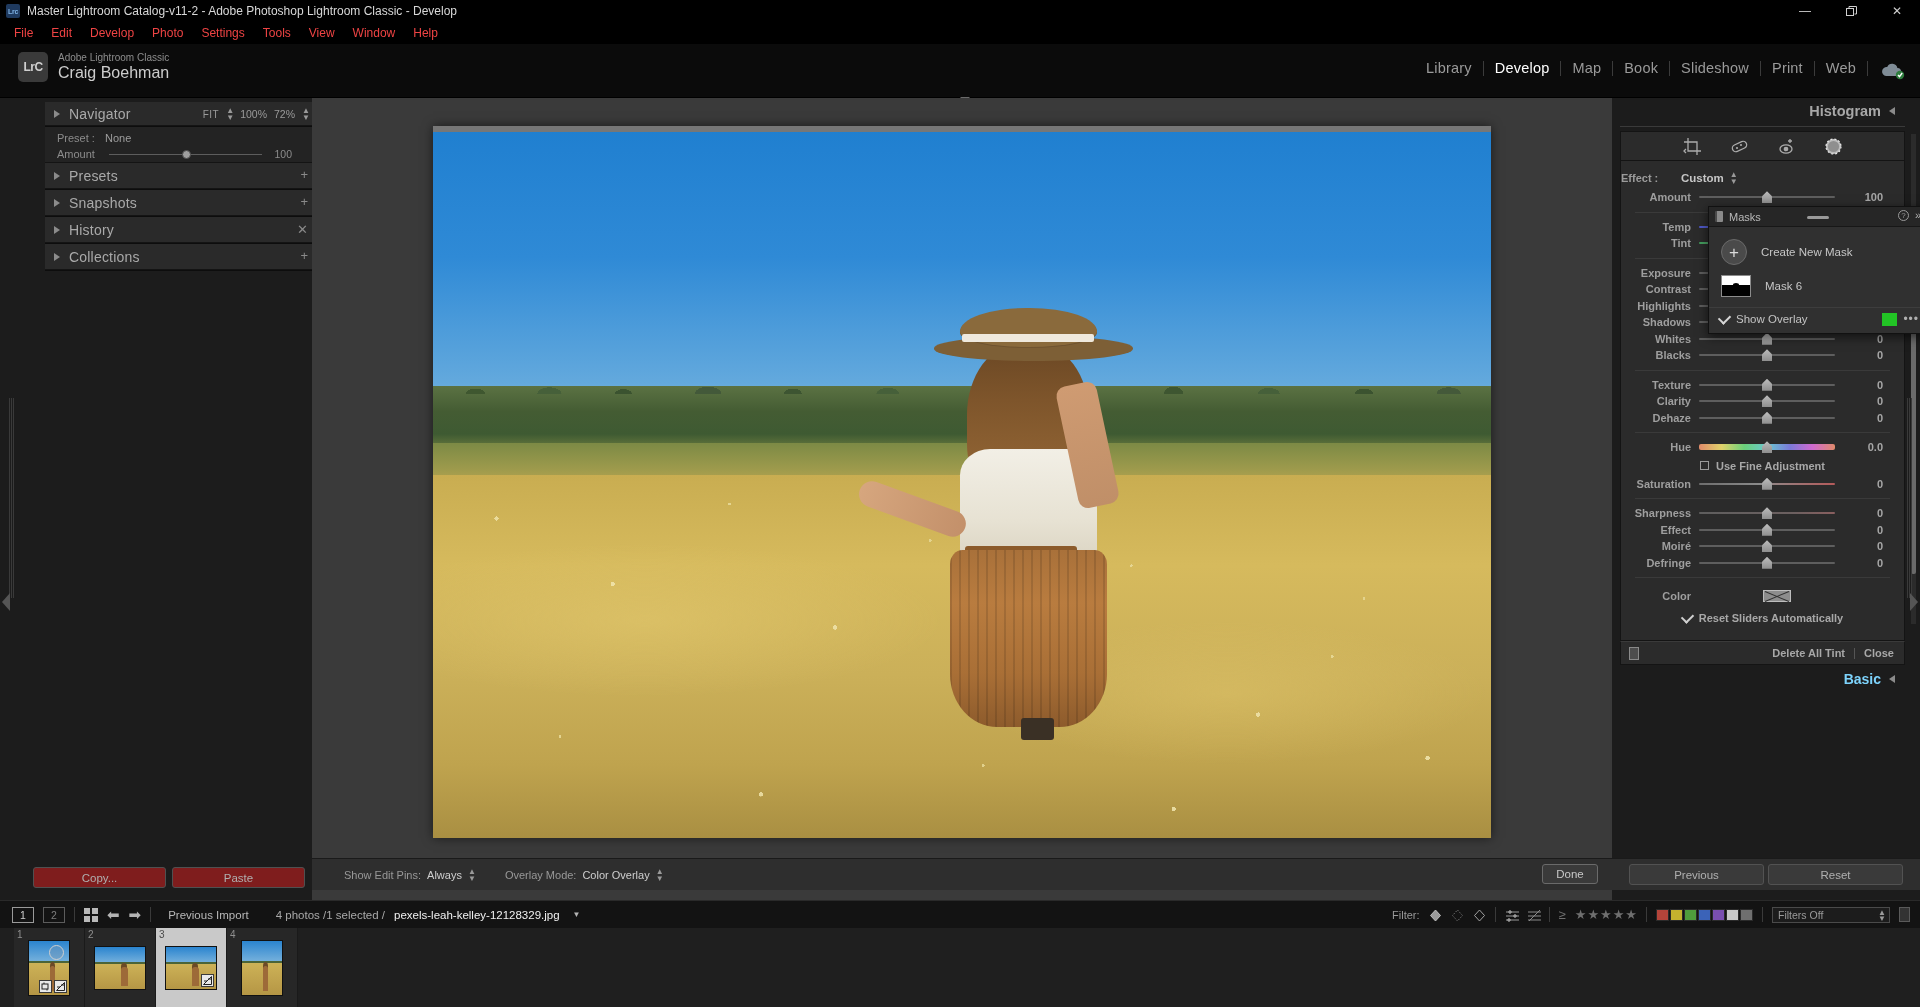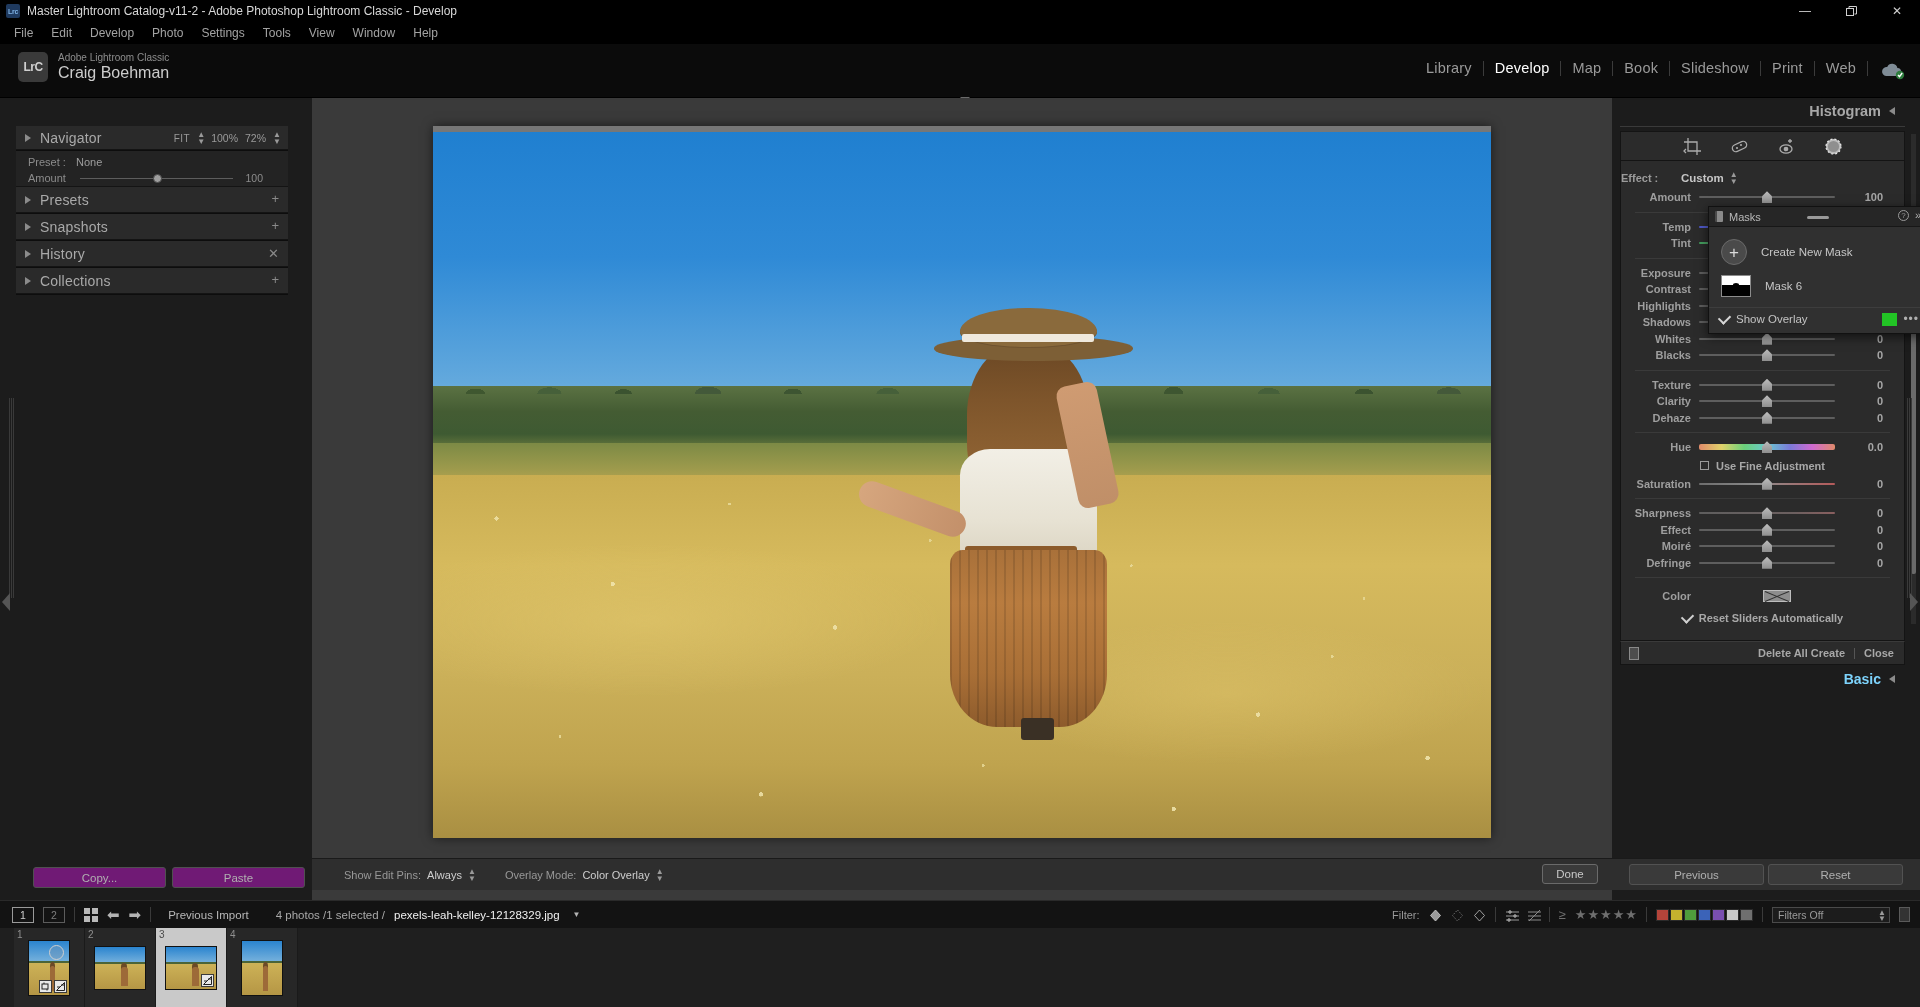--- a/index.html
+++ b/index.html
@@ -25,21 +25,21 @@
   }
   .title-text{font-size:12px;color:#d8d8d8;}
   .wincontrols{position:absolute;right:0;top:0;height:22px;display:flex;}
   .wc{width:46px;height:22px;display:flex;align-items:center;justify-content:center;color:#cfcfcf;font-size:12px;}
 
   
   .menubar{
     position:absolute;left:0;top:22px;width:1920px;height:22px;
     background:#000;display:flex;align-items:center;padding-left:5px;
   }
-  .menu-item{font-size:12px;color:#a3a3a3;padding:2px 9px;}
+  .menu-item{font-size:12px;color:#ef4444;padding:2px 9px;}
 
   
   .identbar{
     position:absolute;left:0;top:44px;width:1920px;height:54px;
     background:#0b0b0b;border-bottom:1px solid #000;
   }
   .ident{position:absolute;left:18px;top:8px;display:flex;align-items:center;gap:10px;}
   .ident-logo{
     width:30px;height:30px;border-radius:5px;background:#3a3a3a;color:#cfcfcf;
     display:flex;align-items:center;justify-content:center;font-size:12px;font-weight:bold;
@@ -53,21 +53,21 @@
   .modules{position:absolute;right:52px;top:16px;display:flex;align-items:center;gap:0;}
   .mod{font-size:14.5px;color:#9a9a9a;padding:0 11px;letter-spacing:.2px;}
   .mod.active{color:#fff;}
   .mod-sep{width:1px;height:15px;background:#3b3b3b;}
   .cloud-icon{position:absolute;right:14px;top:18px;width:26px;height:18px;}
 
   
   .leftpanel{
     position:absolute;left:0;top:98px;width:312px;height:802px;background:#1c1c1c;
   }
-  .lp-inner{position:absolute;left:16px;top:4px;width:272px;margin-top:24px;}
+  .lp-inner{position:absolute;left:45px;top:4px;width:272px;}
   .panel-head{
     height:24px;display:flex;align-items:center;background:#2a2a2a;
     padding-left:9px;border-bottom:1px solid #141414;position:relative;
   }
   .tri{
     width:0;height:0;border-left:6px solid #8b8b8b;border-top:4px solid transparent;
     border-bottom:4px solid transparent;margin-right:9px;
   }
   .panel-title{font-size:14px;color:#a9a9a9;letter-spacing:.2px;}
   .nav-zoom{position:absolute;right:8px;top:0;height:24px;display:flex;align-items:center;gap:7px;}
@@ -88,21 +88,21 @@
   }
   .amt-val{font-size:10.5px;color:#8c8c8c;width:24px;text-align:right;}
   .collapsed-panel{height:26px;}
   .plusbtn{position:absolute;right:9px;top:7px;font-size:13px;color:#8a8a8a;line-height:10px;}
   .xbtn{position:absolute;right:9px;top:5px;font-size:13px;color:#8a8a8a;}
   .left-empty{background:#1c1c1c;height:576px;}
   .leftbtns{
     position:absolute;left:33px;bottom:12px;width:272px;display:flex;gap:6px;
   }
   .lbtn{
-    flex:1;height:21px;background:#701a75;border:1px solid #505050;border-radius:3px;
+    flex:1;height:21px;background:#7f1d1d;border:1px solid #505050;border-radius:3px;
     font-size:11.5px;color:#b0b0b0;display:flex;align-items:center;justify-content:center;
   }
   .left-grip{position:absolute;left:4px;top:0;width:12px;height:802px;}
   .grip-lines{position:absolute;left:5px;top:300px;width:6px;height:200px;
     background:repeating-linear-gradient(90deg,#3a3a3a 0 1px,transparent 1px 2px);}
   .arrow-left{
     position:absolute;left:2px;top:495px;width:0;height:0;
     border-right:8px solid #555;border-top:9px solid transparent;border-bottom:9px solid transparent;
   }
 
@@ -862,21 +862,21 @@
         <div class="chkrow">
           <span class="chk-sm"></span>
           <span class="chkrow-lbl">Reset Sliders Automatically</span>
         </div>
         <div style="height:10px"></div>
       </div>
 
       <div class="mask-footer">
         <span class="sw-icon"></span>
         <span class="mf-right">
-          <span class="mf-btn">Delete All Create</span>
+          <span class="mf-btn">Delete All Tint</span>
           <span class="mf-sep"></span>
           <span class="mf-btn">Close</span>
         </span>
       </div>
 
       <div class="basic-head">
         <span class="basic-title">Basic</span>
         <span class="tri-l"></span>
       </div>
     </div>

